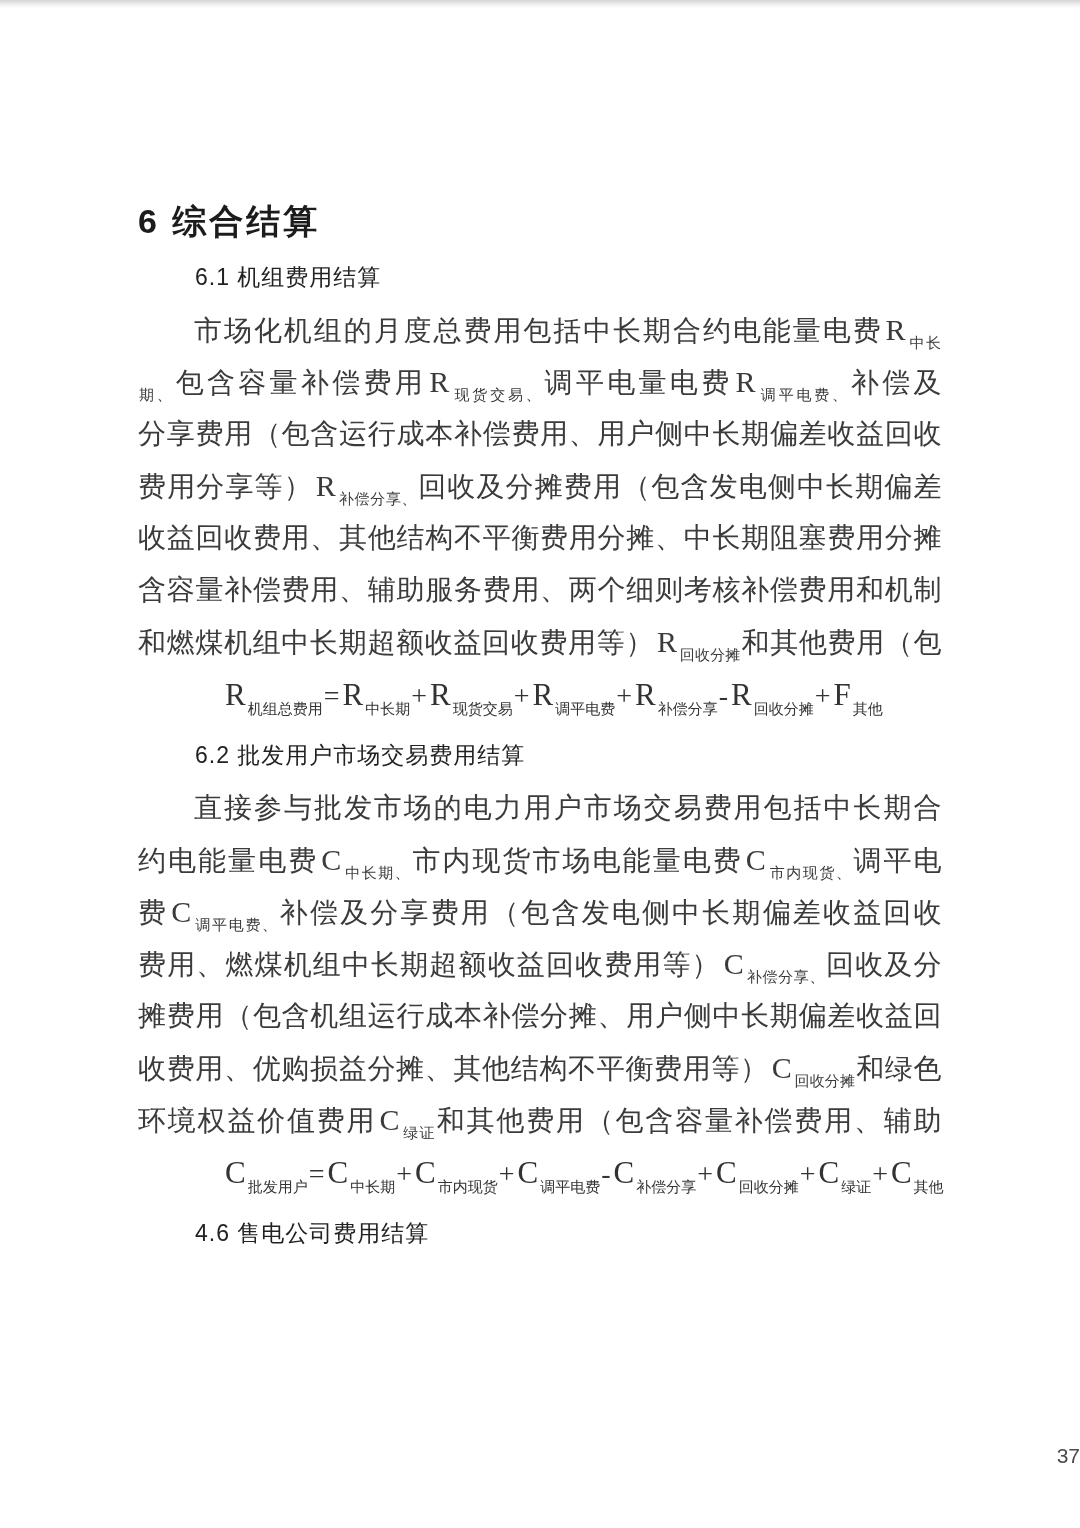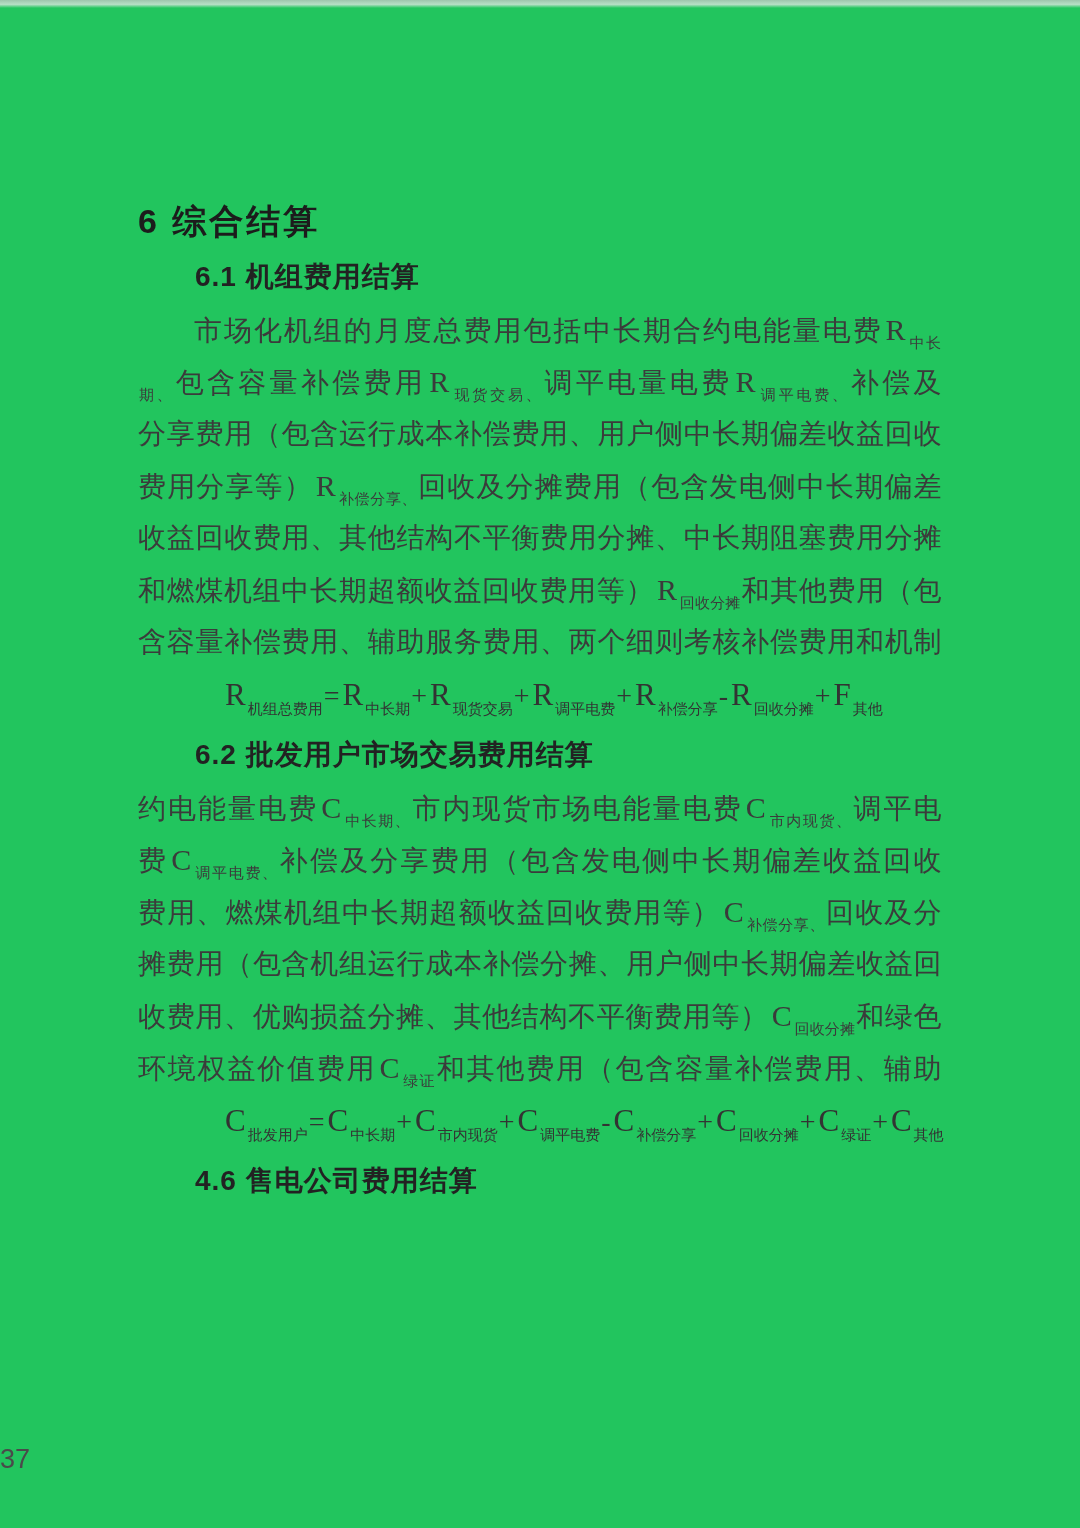--- a/index.html
+++ b/index.html
@@ -1,20 +1,20 @@
 <!DOCTYPE html>
 <html><head>
 <meta charset="utf-8">
 <style>
   html,body{margin:0;padding:0;background:#e9e9e9;}
   .page{
     position:relative;
     width:1080px;height:1528px;
     margin:0 auto;
-    background:#22c55e;
+    background:#ffffff;
     overflow:hidden;
     font-family:"Liberation Serif","DejaVu Serif",serif;
     color:#3b3b3b;
   }
   .scan-edge{
     position:absolute;top:0;left:0;right:0;height:8px;
     background:linear-gradient(180deg,#c6c6c6 0%,#e8e8e8 55%,rgba(255,255,255,0) 100%);
     opacity:.75;
   }
   .content{
@@ -24,22 +24,22 @@
     margin:0;
     font-family:"Liberation Sans","DejaVu Sans",sans-serif;
     font-weight:700;
     font-size:34px;line-height:46px;
     letter-spacing:3px;
     color:#1c1c1c;
   }
   h2{
     margin:14px 0 8px 57px;
     font-family:"Liberation Sans","DejaVu Sans",sans-serif;
-    font-weight:700;
-    font-size:28px;line-height:38px;
+    font-weight:400;
+    font-size:23px;line-height:38px;
     letter-spacing:1px;
     color:#222222;
   }
   .para{width:804px;}
   .line{
     height:52px;line-height:52px;
     font-size:28px;
     letter-spacing:.5px;
     text-align:justify;
     text-align-last:justify;
@@ -63,45 +63,46 @@
     margin-left:84px;
     height:54px;line-height:54px;
     font-size:28px;
     color:#333333;
     white-space:nowrap;
   }
   .formula .var{font-size:31px;}
   .formula .sub{top:9px;}
   .page-number{
     position:absolute;left:0;right:0;top:1444px;
-    text-align:left;
+    text-align:right;
     font-family:"Liberation Sans","DejaVu Sans",sans-serif;
-    font-size:27px;color:#4a4a4a;
+    font-size:21px;color:#4a4a4a;
   }
 </style>
 </head>
 <body>
 
 <div class="page">
   <div class="scan-edge"></div>
   <div class="content">
     <h1>6 综合结算</h1>
     <h2>6.1 机组费用结算</h2>
     <div class="para">
         <div class="line indent"><span class="seg-t">市场化机组的月度总费用包括中长期合约电能量电费</span><span class="var">R</span><span class="sub">中长</span></div>
         <div class="line"><span class="sub">期、</span><span class="seg-t">包含容量补偿费用</span><span class="var">R</span><span class="sub">现货交易、</span><span class="seg-t">调平电量电费</span><span class="var">R</span><span class="sub">调平电费、</span><span class="seg-t">补偿及</span></div>
         <div class="line"><span class="seg-t">分享费用（包含运行成本补偿费用、用户侧中长期偏差收益回收</span></div>
         <div class="line"><span class="seg-t">费用分享等）</span><span class="var">R</span><span class="sub">补偿分享、</span><span class="seg-t">回收及分摊费用（包含发电侧中长期偏差</span></div>
         <div class="line"><span class="seg-t">收益回收费用、其他结构不平衡费用分摊、中长期阻塞费用分摊</span></div>
+        <div class="line"><span class="seg-t">含容量补偿费用、辅助服务费用、两个细则考核补偿费用和机制</span></div>
         <div class="line"><span class="seg-t">和燃煤机组中长期超额收益回收费用等）</span><span class="var">R</span><span class="sub">回收分摊</span><span class="seg-t">和其他费用（包</span></div>
-        <div class="line"><span class="seg-t">含容量补偿费用、辅助服务费用、两个细则考核补偿费用和机制</span></div>
       </div>
     <div class="formula"><span class="var">R</span><span class="sub">机组总费用</span><span class="seg-t">=</span><span class="var">R</span><span class="sub">中长期</span><span class="seg-t">+</span><span class="var">R</span><span class="sub">现货交易</span><span class="seg-t">+</span><span class="var">R</span><span class="sub">调平电费</span><span class="seg-t">+</span><span class="var">R</span><span class="sub">补偿分享</span><span class="seg-t">-</span><span class="var">R</span><span class="sub">回收分摊</span><span class="seg-t">+</span><span class="var">F</span><span class="sub">其他</span></div>
     <h2>6.2 批发用户市场交易费用结算</h2>
     <div class="para">
+        <div class="line indent"><span class="seg-t">直接参与批发市场的电力用户市场交易费用包括中长期合</span></div>
         <div class="line"><span class="seg-t">约电能量电费</span><span class="var">C</span><span class="sub">中长期、</span><span class="seg-t">市内现货市场电能量电费</span><span class="var">C</span><span class="sub">市内现货、</span><span class="seg-t">调平电</span></div>
         <div class="line"><span class="seg-t">费</span><span class="var">C</span><span class="sub">调平电费、</span><span class="seg-t">补偿及分享费用（包含发电侧中长期偏差收益回收</span></div>
         <div class="line"><span class="seg-t">费用、燃煤机组中长期超额收益回收费用等）</span><span class="var">C</span><span class="sub">补偿分享、</span><span class="seg-t">回收及分</span></div>
         <div class="line"><span class="seg-t">摊费用（包含机组运行成本补偿分摊、用户侧中长期偏差收益回</span></div>
         <div class="line"><span class="seg-t">收费用、优购损益分摊、其他结构不平衡费用等）</span><span class="var">C</span><span class="sub">回收分摊</span><span class="seg-t">和绿色</span></div>
         <div class="line"><span class="seg-t">环境权益价值费用</span><span class="var">C</span><span class="sub">绿证</span><span class="seg-t">和其他费用（包含容量补偿费用、辅助</span></div>
       </div>
     <div class="formula"><span class="var">C</span><span class="sub">批发用户</span><span class="seg-t">=</span><span class="var">C</span><span class="sub">中长期</span><span class="seg-t">+</span><span class="var">C</span><span class="sub">市内现货</span><span class="seg-t">+</span><span class="var">C</span><span class="sub">调平电费</span><span class="seg-t">-</span><span class="var">C</span><span class="sub">补偿分享</span><span class="seg-t">+</span><span class="var">C</span><span class="sub">回收分摊</span><span class="seg-t">+</span><span class="var">C</span><span class="sub">绿证</span><span class="seg-t">+</span><span class="var">C</span><span class="sub">其他</span></div>
     <h2>4.6 售电公司费用结算</h2>
   </div>

